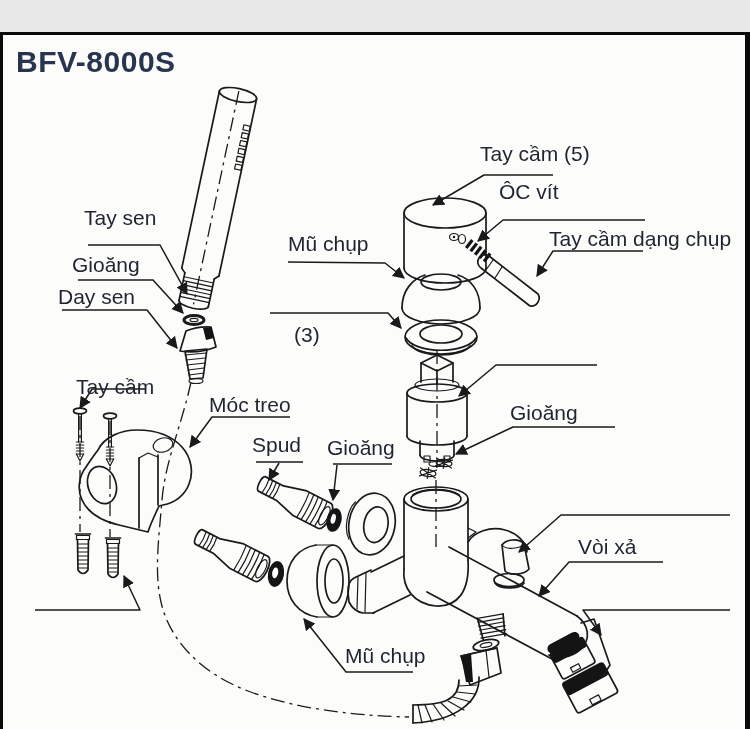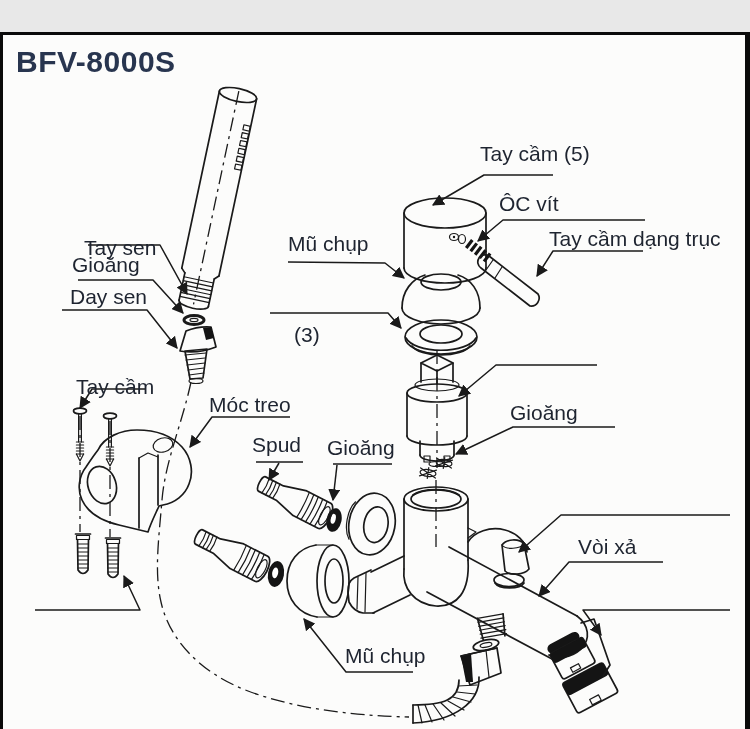--- a/index.html
+++ b/index.html
@@ -293,29 +293,29 @@
   <g fill="#0a0a0a">
     <rect x="0" y="0" width="750" height="3"></rect>
     <rect x="0" y="0" width="3" height="729"></rect>
     <rect x="745" y="0" width="5" height="729"></rect>
     <rect x="0" y="722" width="750" height="7"></rect>
   </g>
 </svg>
 
 <div class="title">BFV-8000S</div>
 
-<div class="lbl" style="left:84px;top:204px">Tay sen</div>
+<div class="lbl" style="left:84px;top:174px">Tay sen</div>
 <div class="lbl" style="left:72px;top:221px">Gioăng</div>
-<div class="lbl" style="left:70px;top:253px">Day sen</div>
+<div class="lbl" style="left:58px;top:253px">Day sen</div>
 <div class="lbl" style="left:76px;top:343px">Tay cầm</div>
 <div class="lbl" style="left:209px;top:361px">Móc treo</div>
 <div class="lbl" style="left:252px;top:401px">Spud</div>
 <div class="lbl" style="left:327px;top:404px">Gioăng</div>
 <div class="lbl" style="left:288px;top:200px">Mũ chụp</div>
 <div class="lbl" style="left:294px;top:291px">(3)</div>
 <div class="lbl" style="left:480px;top:110px">Tay cầm (5)</div>
-<div class="lbl" style="left:499px;top:160px">ÔC vít</div>
-<div class="lbl" style="left:549px;top:195px">Tay cầm dạng trục</div>
+<div class="lbl" style="left:499px;top:148px">ÔC vít</div>
+<div class="lbl" style="left:549px;top:195px">Tay cầm dạng chụp</div>
 <div class="lbl" style="left:510px;top:369px">Gioăng</div>
 <div class="lbl" style="left:578px;top:503px">Vòi xả</div>
 <div class="lbl" style="left:345px;top:612px">Mũ chụp</div>
 
 </div>
 
 </body></html>

